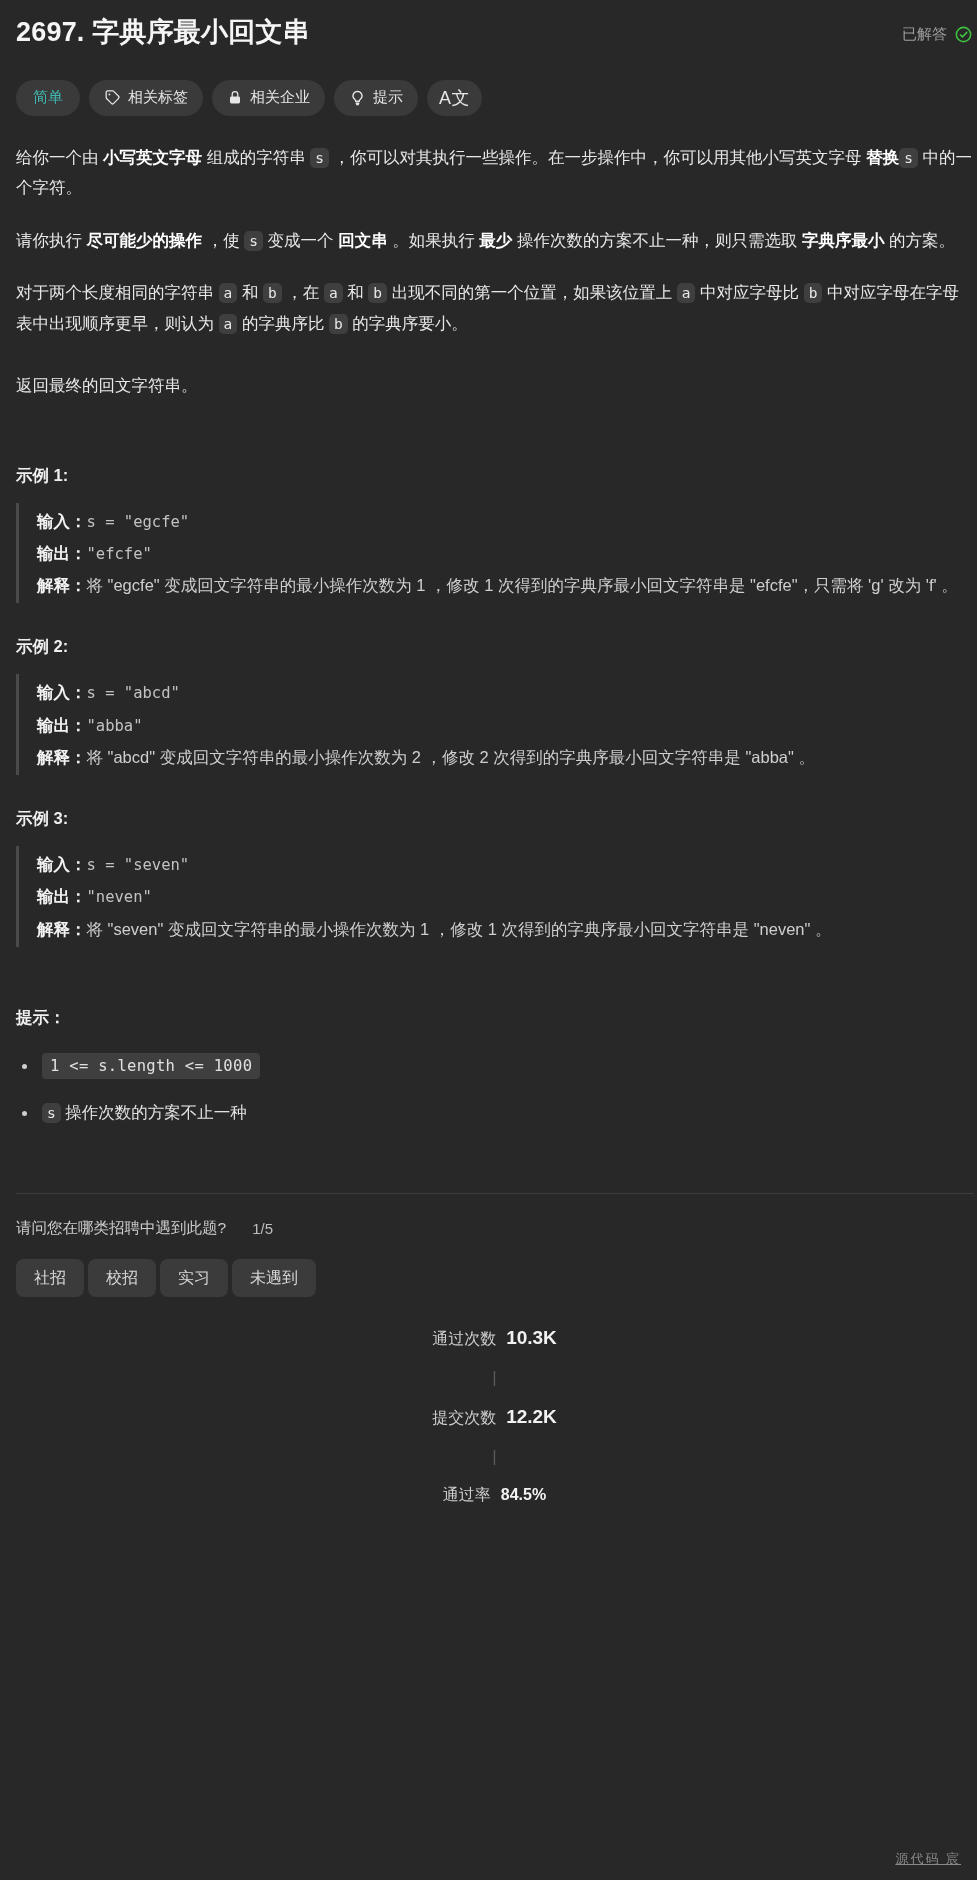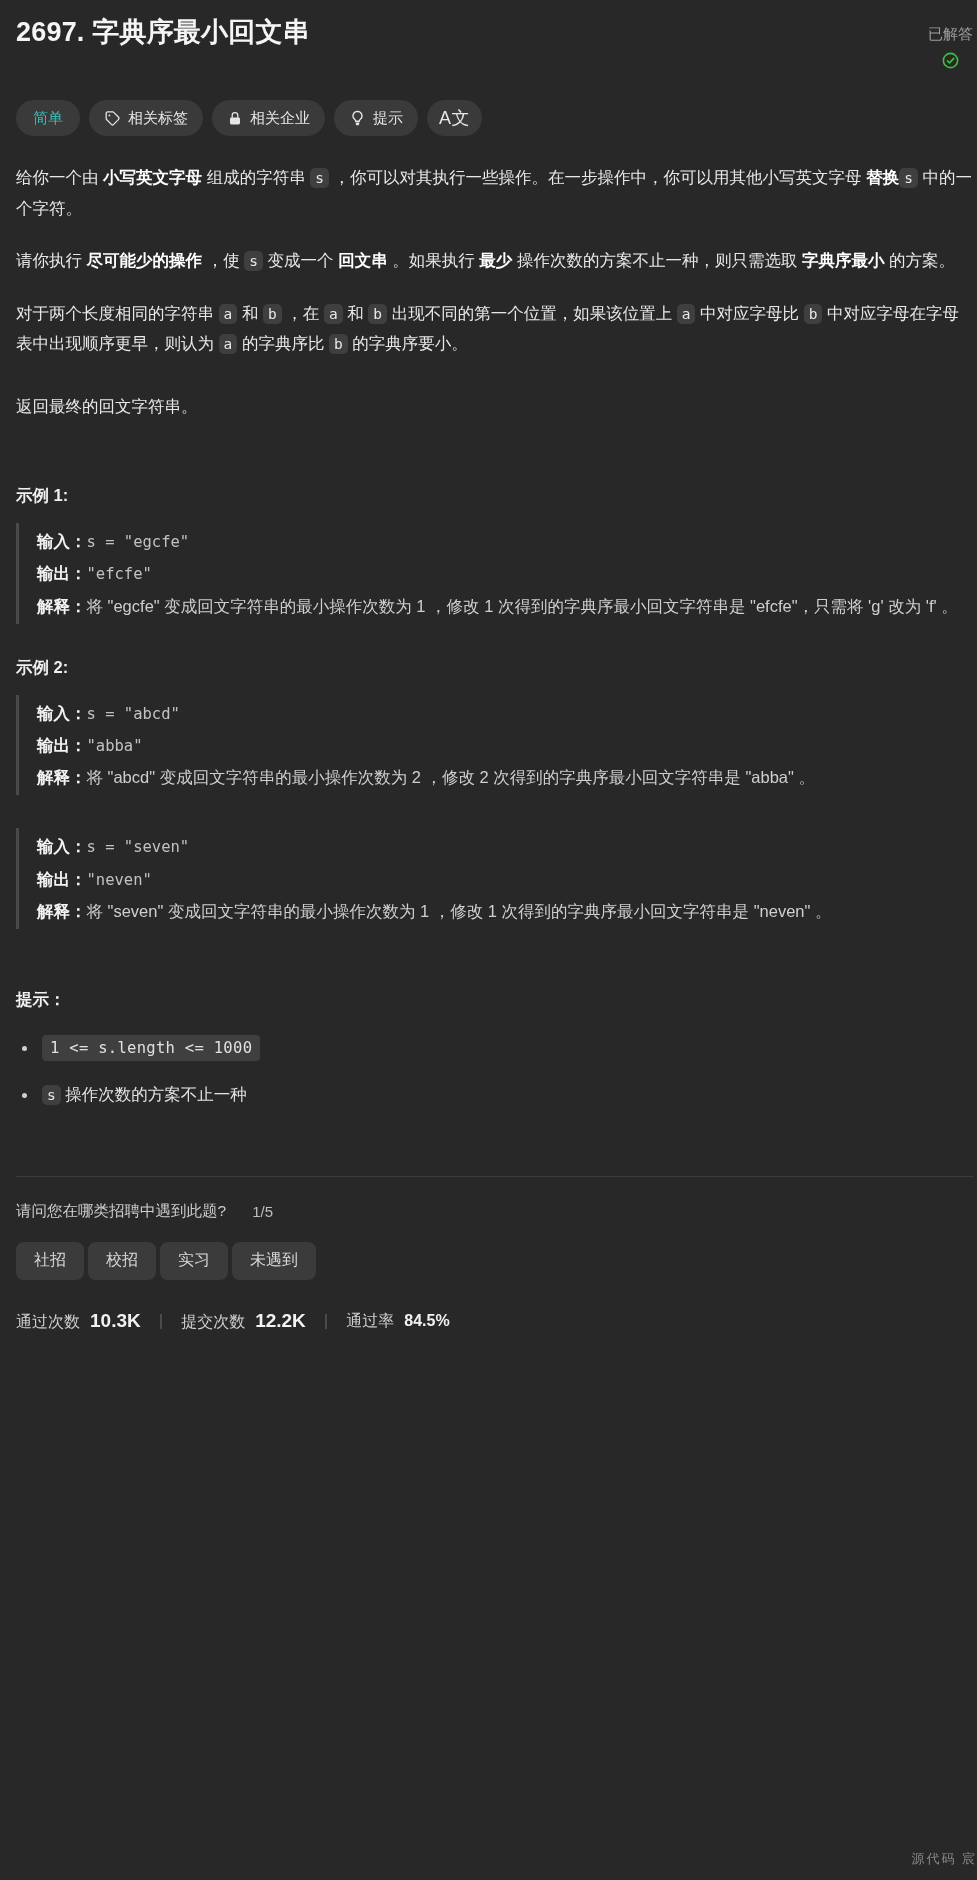--- a/index.html
+++ b/index.html
@@ -33,21 +33,20 @@
     color: #f5f5f5;
     letter-spacing: 0.2px;
     line-height: 1.25;
   }
   .solved-wrap {
     display: flex;
     align-items: center;
     gap: 7px;
     margin-top: 9px;
     white-space: nowrap;
-    flex-direction: column;
   }
   .solved-text {
     font-size: 15px;
     color: #9e9e9e;
   }
   .check-circle {
     width: 19px; height: 19px;
     display: block;
   }
 
@@ -192,37 +191,39 @@
   }
 
   
   .stats {
     display: flex;
     align-items: center;
     gap: 18px;
     margin-top: 30px;
     font-size: 16px;
     color: #cfcfcf;
+    flex-direction: column;
   }
   .stat { display: inline-flex; align-items: baseline; gap: 10px; }
   .stat .sv {
     font-size: 19px;
     font-weight: 700;
     color: #f2f2f2;
   }
   .stat .sv.small { font-size: 16px; font-weight: 700; }
   .sep { color: #5a5a5a; font-size: 17px; }
 
   .watermark {
     position: absolute;
-    right: 0;
+    right: 16px;
     bottom: 12px;
     font-size: 13px;
     color: #8a8a8a;
     letter-spacing: 2px;
+    text-decoration: underline;
   }
 </style>
 </head>
 <body>
 
 <div class="page">
 
   <div class="header-row">
     <div class="problem-title">2697. 字典序最小回文串</div>
     <div class="solved-wrap">
@@ -303,20 +304,21 @@
     <div>
       <div class="example-title">示例 2:</div>
       <div class="example-block">
         <div><span class="lbl">输入：</span><span class="mono">s = "abcd"</span></div>
         <div><span class="lbl">输出：</span><span class="mono">"abba"</span></div>
         <div class="exp-line"><span class="lbl">解释：</span><span>将 "abcd" 变成回文字符串的最小操作次数为 2 ，修改 2 次得到的字典序最小回文字符串是 "abba" 。</span></div>
       </div>
     </div>
 
     <div>
+      <div class="example-title">示例 3:</div>
       <div class="example-block">
         <div><span class="lbl">输入：</span><span class="mono">s = "seven"</span></div>
         <div><span class="lbl">输出：</span><span class="mono">"neven"</span></div>
         <div class="exp-line"><span class="lbl">解释：</span><span>将 "seven" 变成回文字符串的最小操作次数为 1 ，修改 1 次得到的字典序最小回文字符串是 "neven" 。</span></div>
       </div>
     </div>
   </div>
 
   <div class="constraints">
     <div class="constraints-title">提示：</div>

